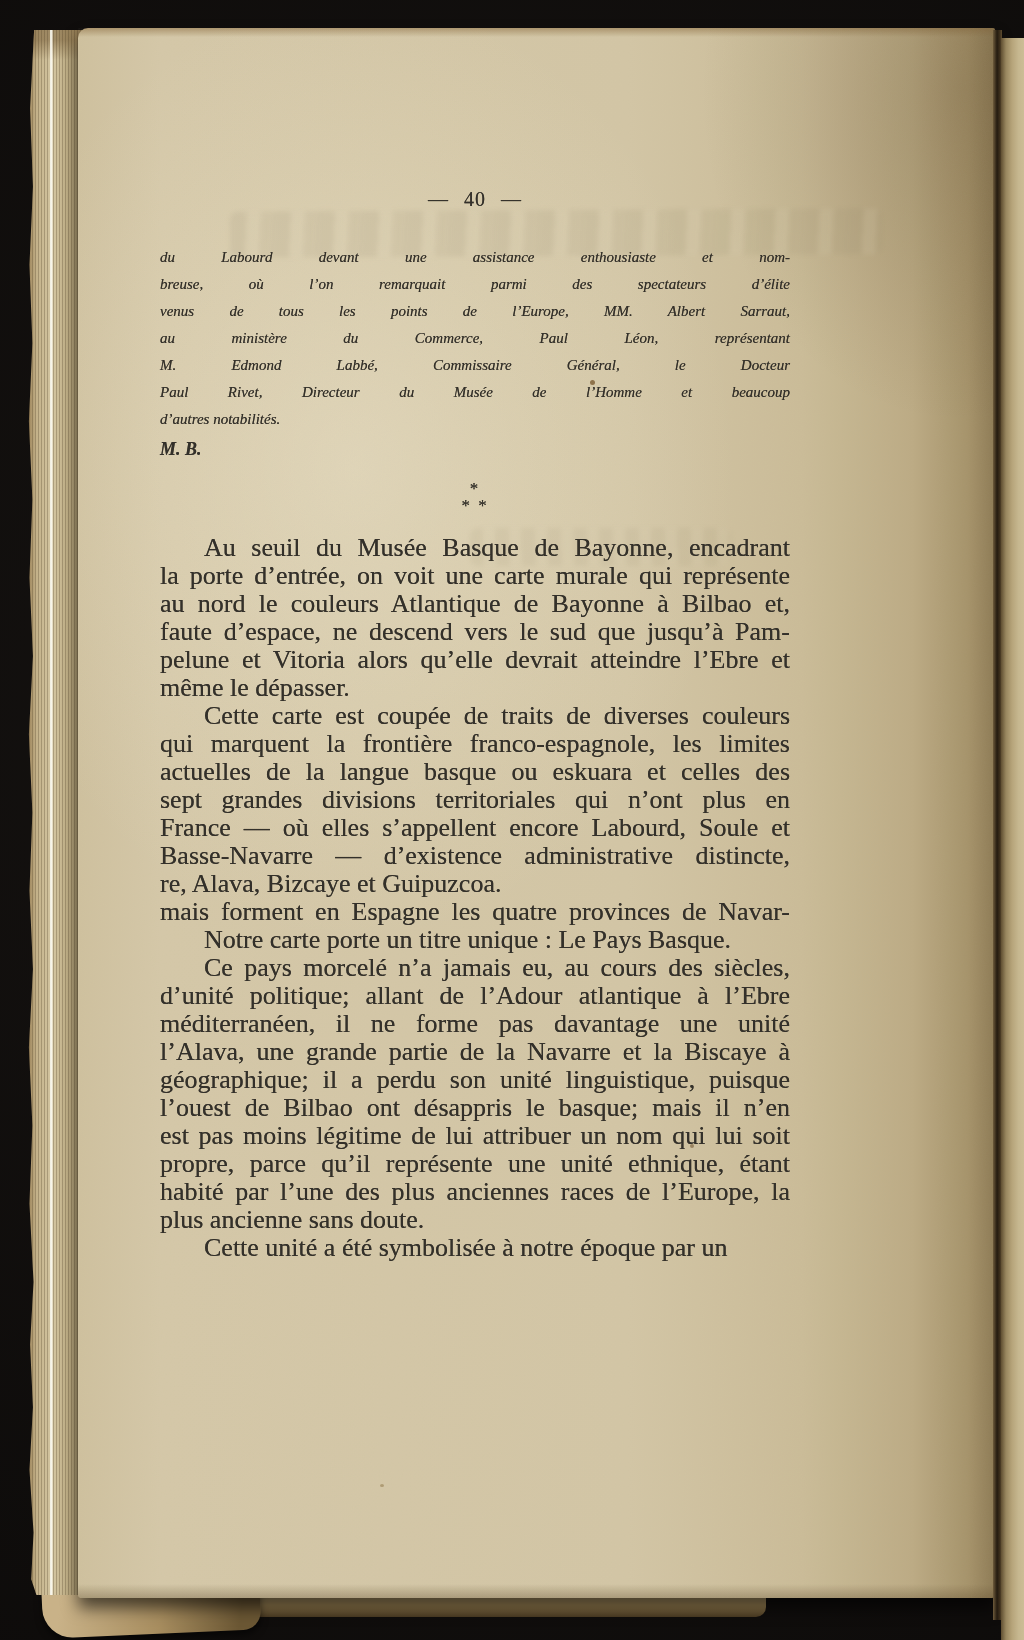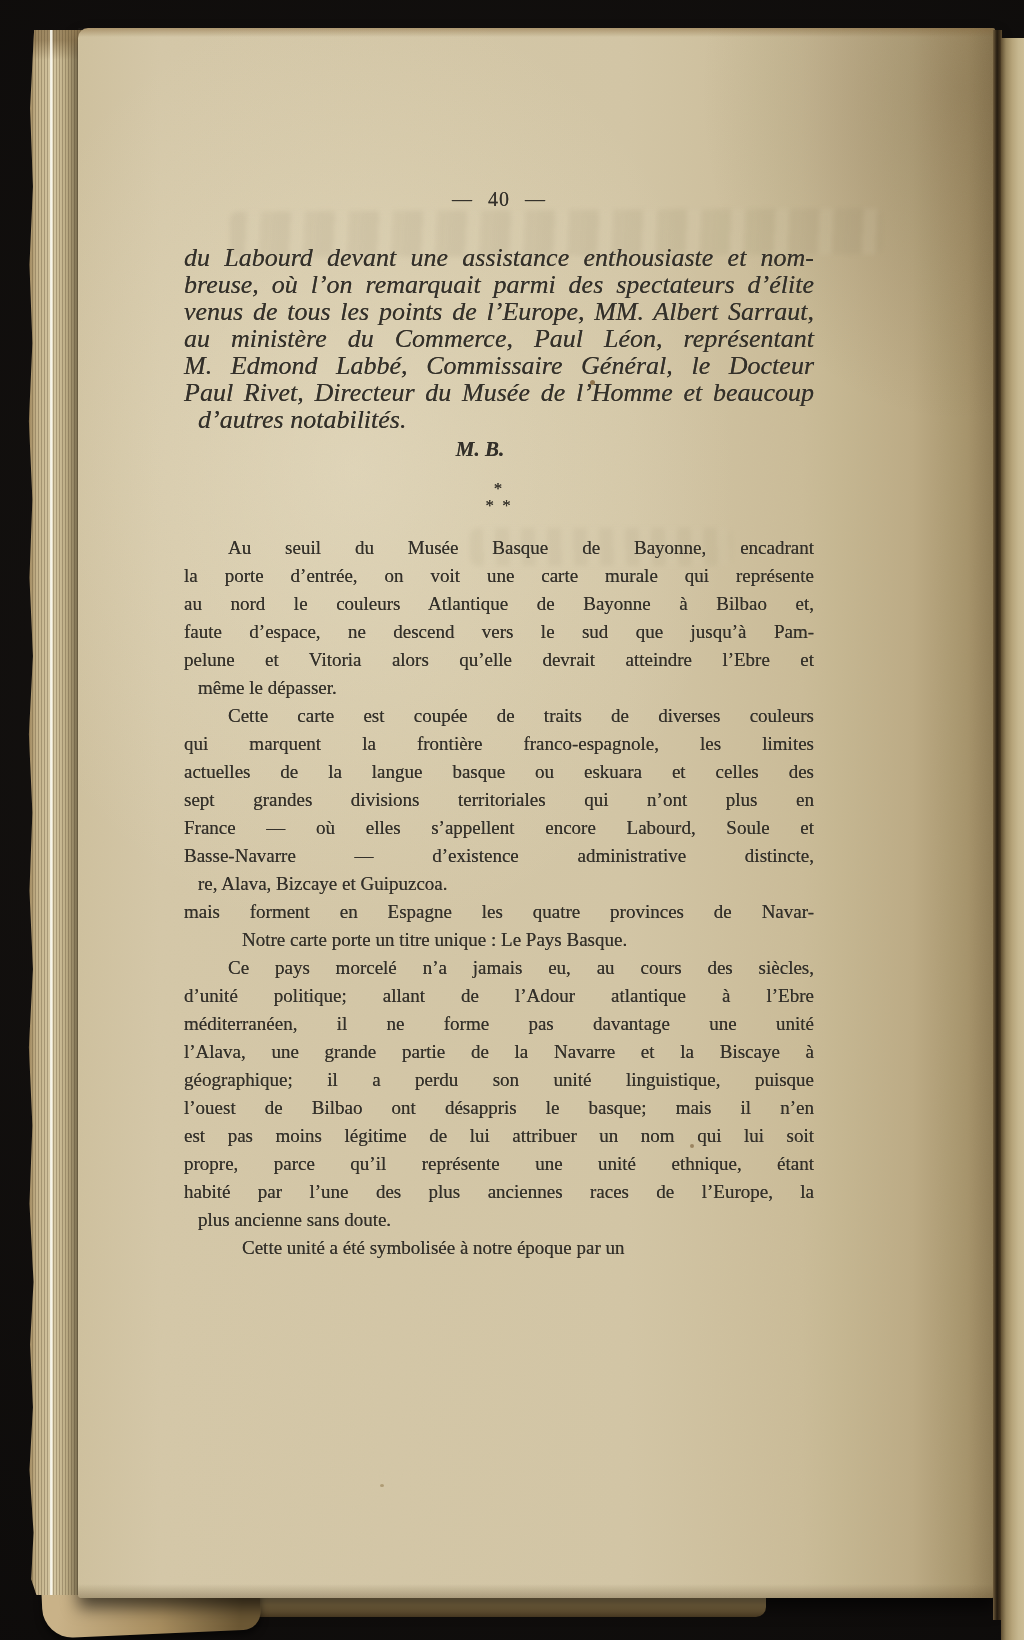--- a/index.html
+++ b/index.html
@@ -50,31 +50,31 @@
     background:repeating-linear-gradient(88deg, rgba(148,137,105,.34) 0 14px, rgba(216,206,178,.32) 14px 26px);}
 
   .speck{position:absolute;border-radius:50%;z-index:2;}
   .speck-1{left:512px;top:352px;width:5px;height:5px;background:#7a5a2f;opacity:.8;}
   .speck-2{left:612px;top:1116px;width:4px;height:4px;background:#6b4f28;opacity:.55;}
   .speck-3{left:302px;top:1456px;width:4px;height:3px;background:#8a6f3f;opacity:.5;}
 
   .grain{position:absolute;left:0;top:0;z-index:2;pointer-events:none;}
 
   
-  .text{position:absolute;left:184px;top:186px;width:630px;z-index:5;color:#33302a;
+  .text{position:absolute;left:160px;top:186px;width:630px;z-index:5;color:#33302a;
     text-shadow:0 0 .6px rgba(44,40,32,.75);}
   .pageno{text-align:center;font-size:20px;line-height:27px;word-spacing:9px;letter-spacing:1px;}
-  .intro{margin-top:31px;font-style:italic;font-size:26px;line-height:27px;}
-  .sig{margin-top:3px;text-align:center;padding-right:38px;font-style:italic;font-size:21px;line-height:27px;font-weight:bold;}
+  .intro{margin-top:31px;font-style:italic;font-size:15px;line-height:27px;}
+  .sig{margin-top:3px;text-align:left;padding-right:38px;font-style:italic;font-size:18px;line-height:27px;font-weight:bold;}
   .asterism{margin-top:17px;text-align:center;font-size:17px;line-height:17px;letter-spacing:2px;}
-  .bodytext{margin-top:20px;font-size:19px;line-height:28px;}
+  .bodytext{margin-top:20px;font-size:26px;line-height:28px;}
   .para{margin:0;}
   .para.indent .tline:first-child{text-indent:44px;}
   .tline{text-align:justify;text-align-last:justify;}
-  .tline.tlast{text-align-last:left;margin-left:14px;}
+  .tline.tlast{text-align-last:left;}
 </style>
 </head>
 <body>
 
 <div class="scene">
 
   <div class="edge-stack"></div>
 
   <div class="bottom-strip"></div>
   <div class="corner-pages"></div>

